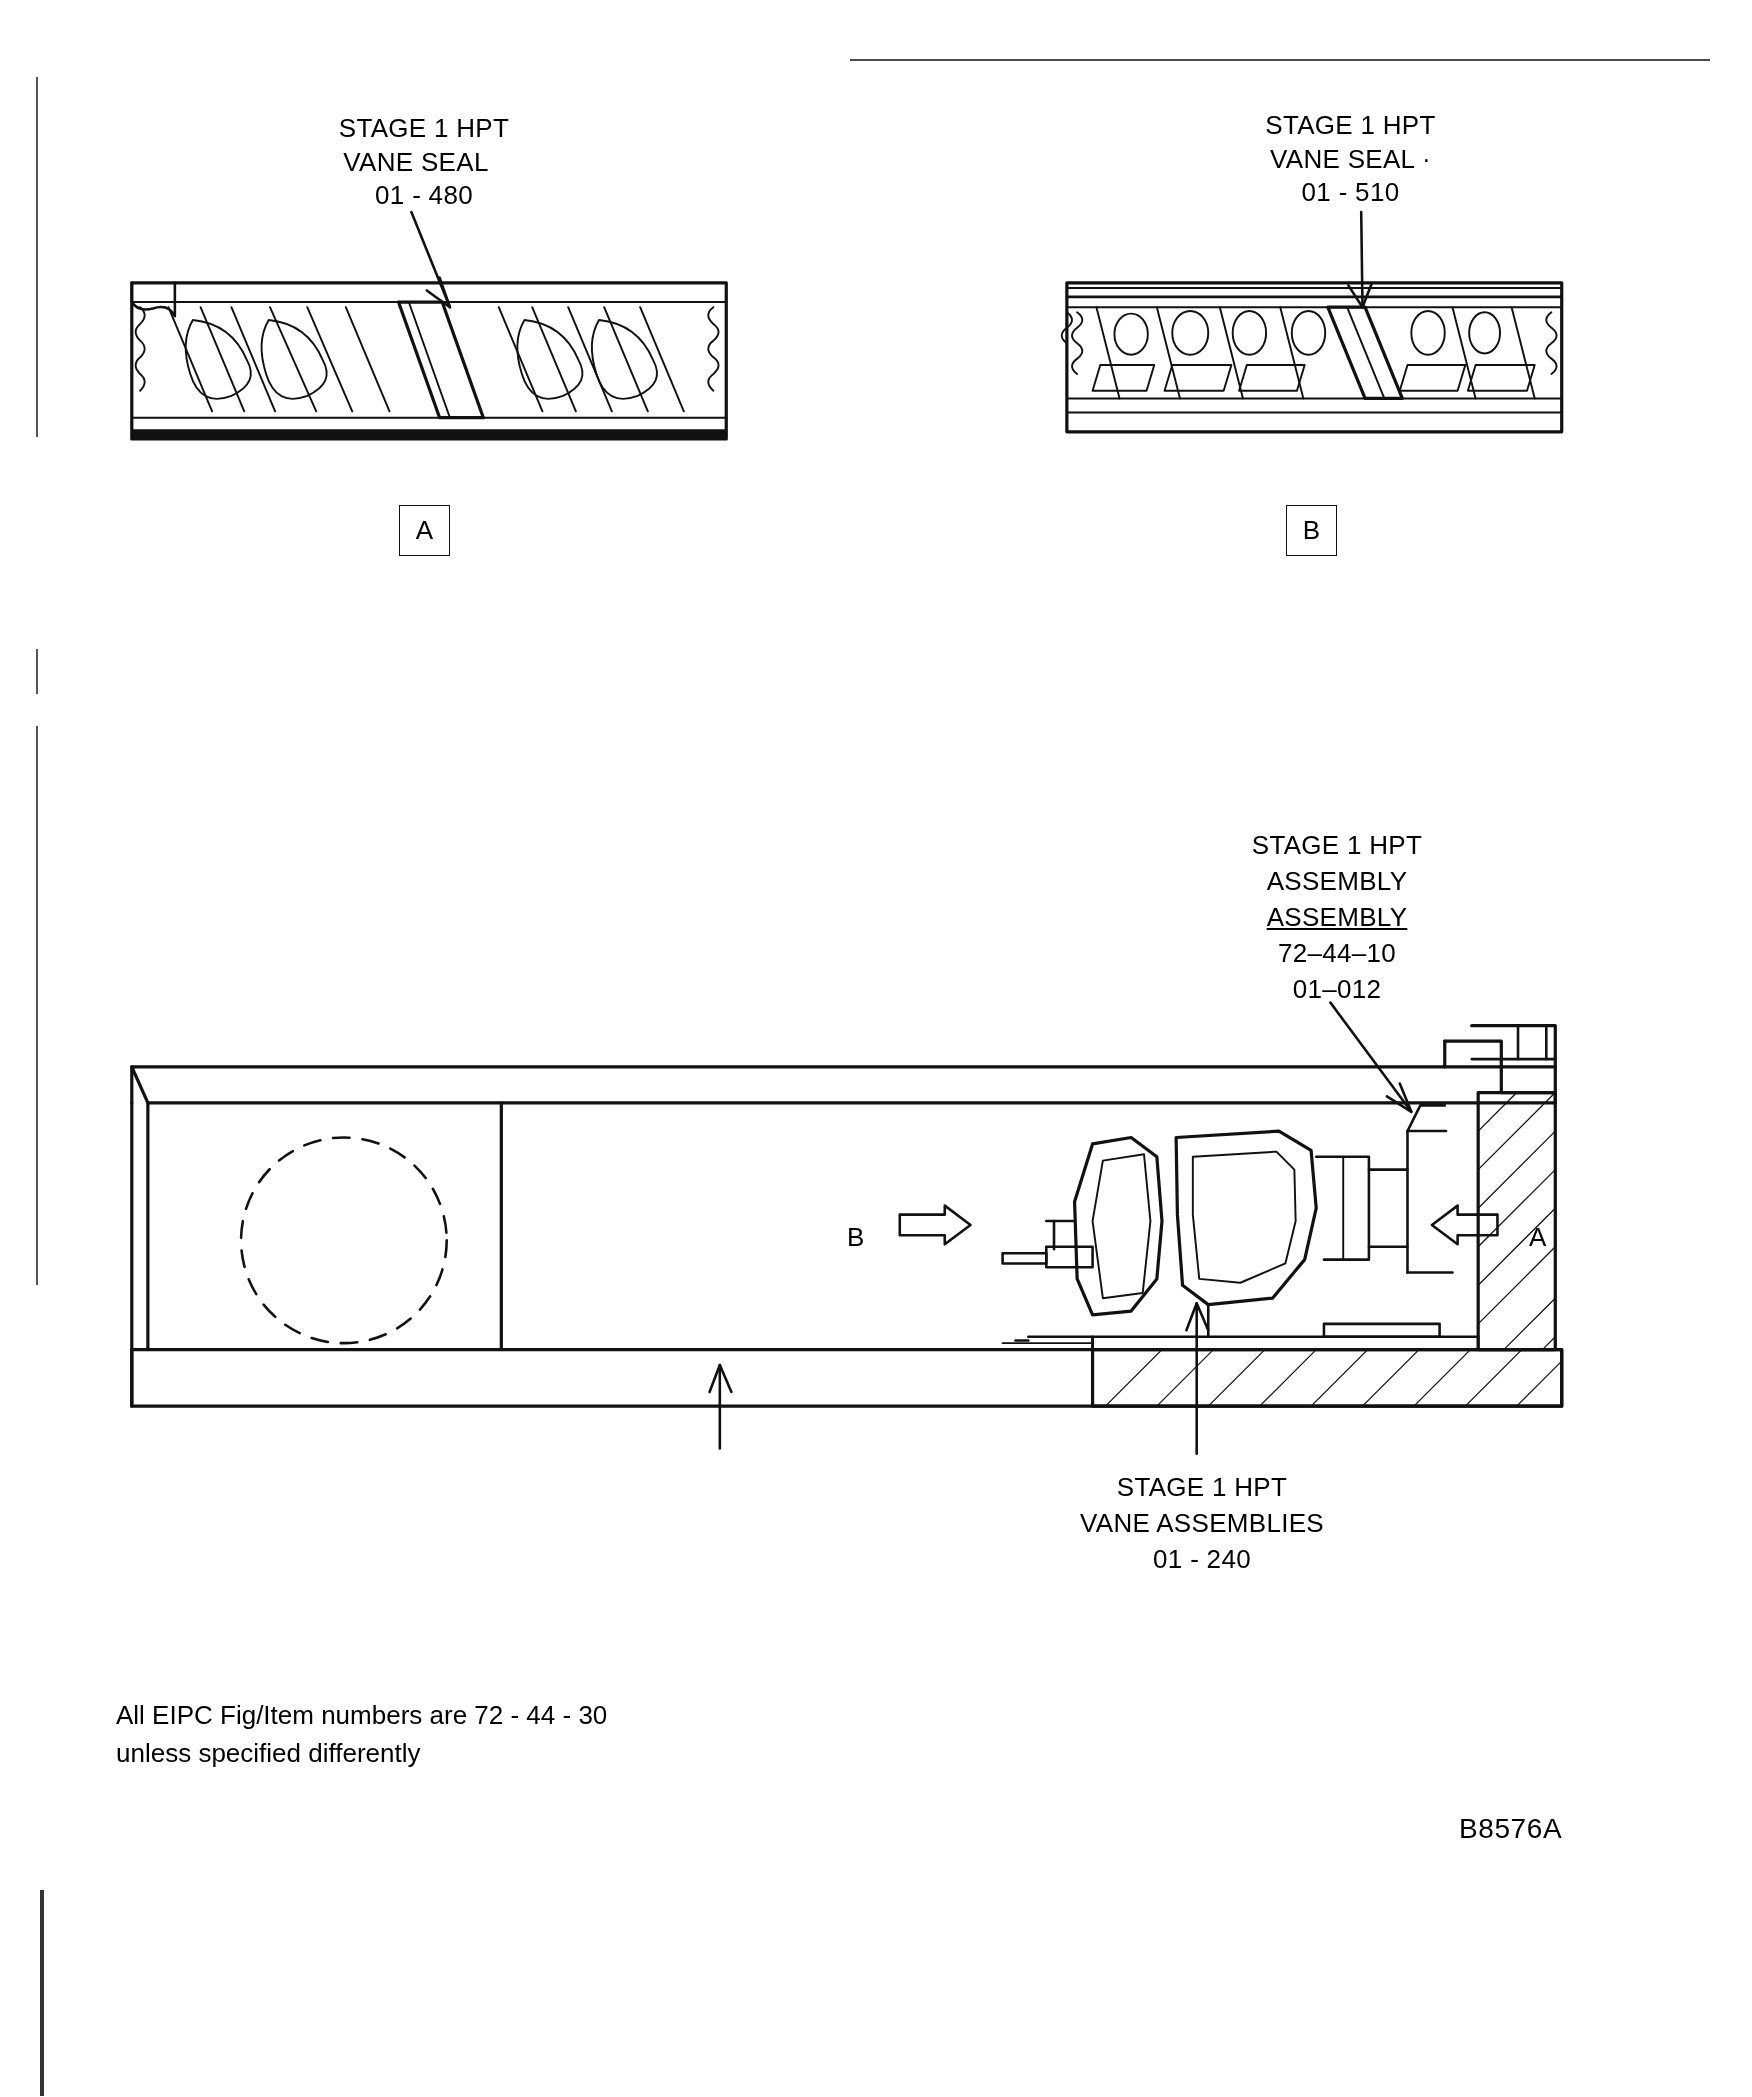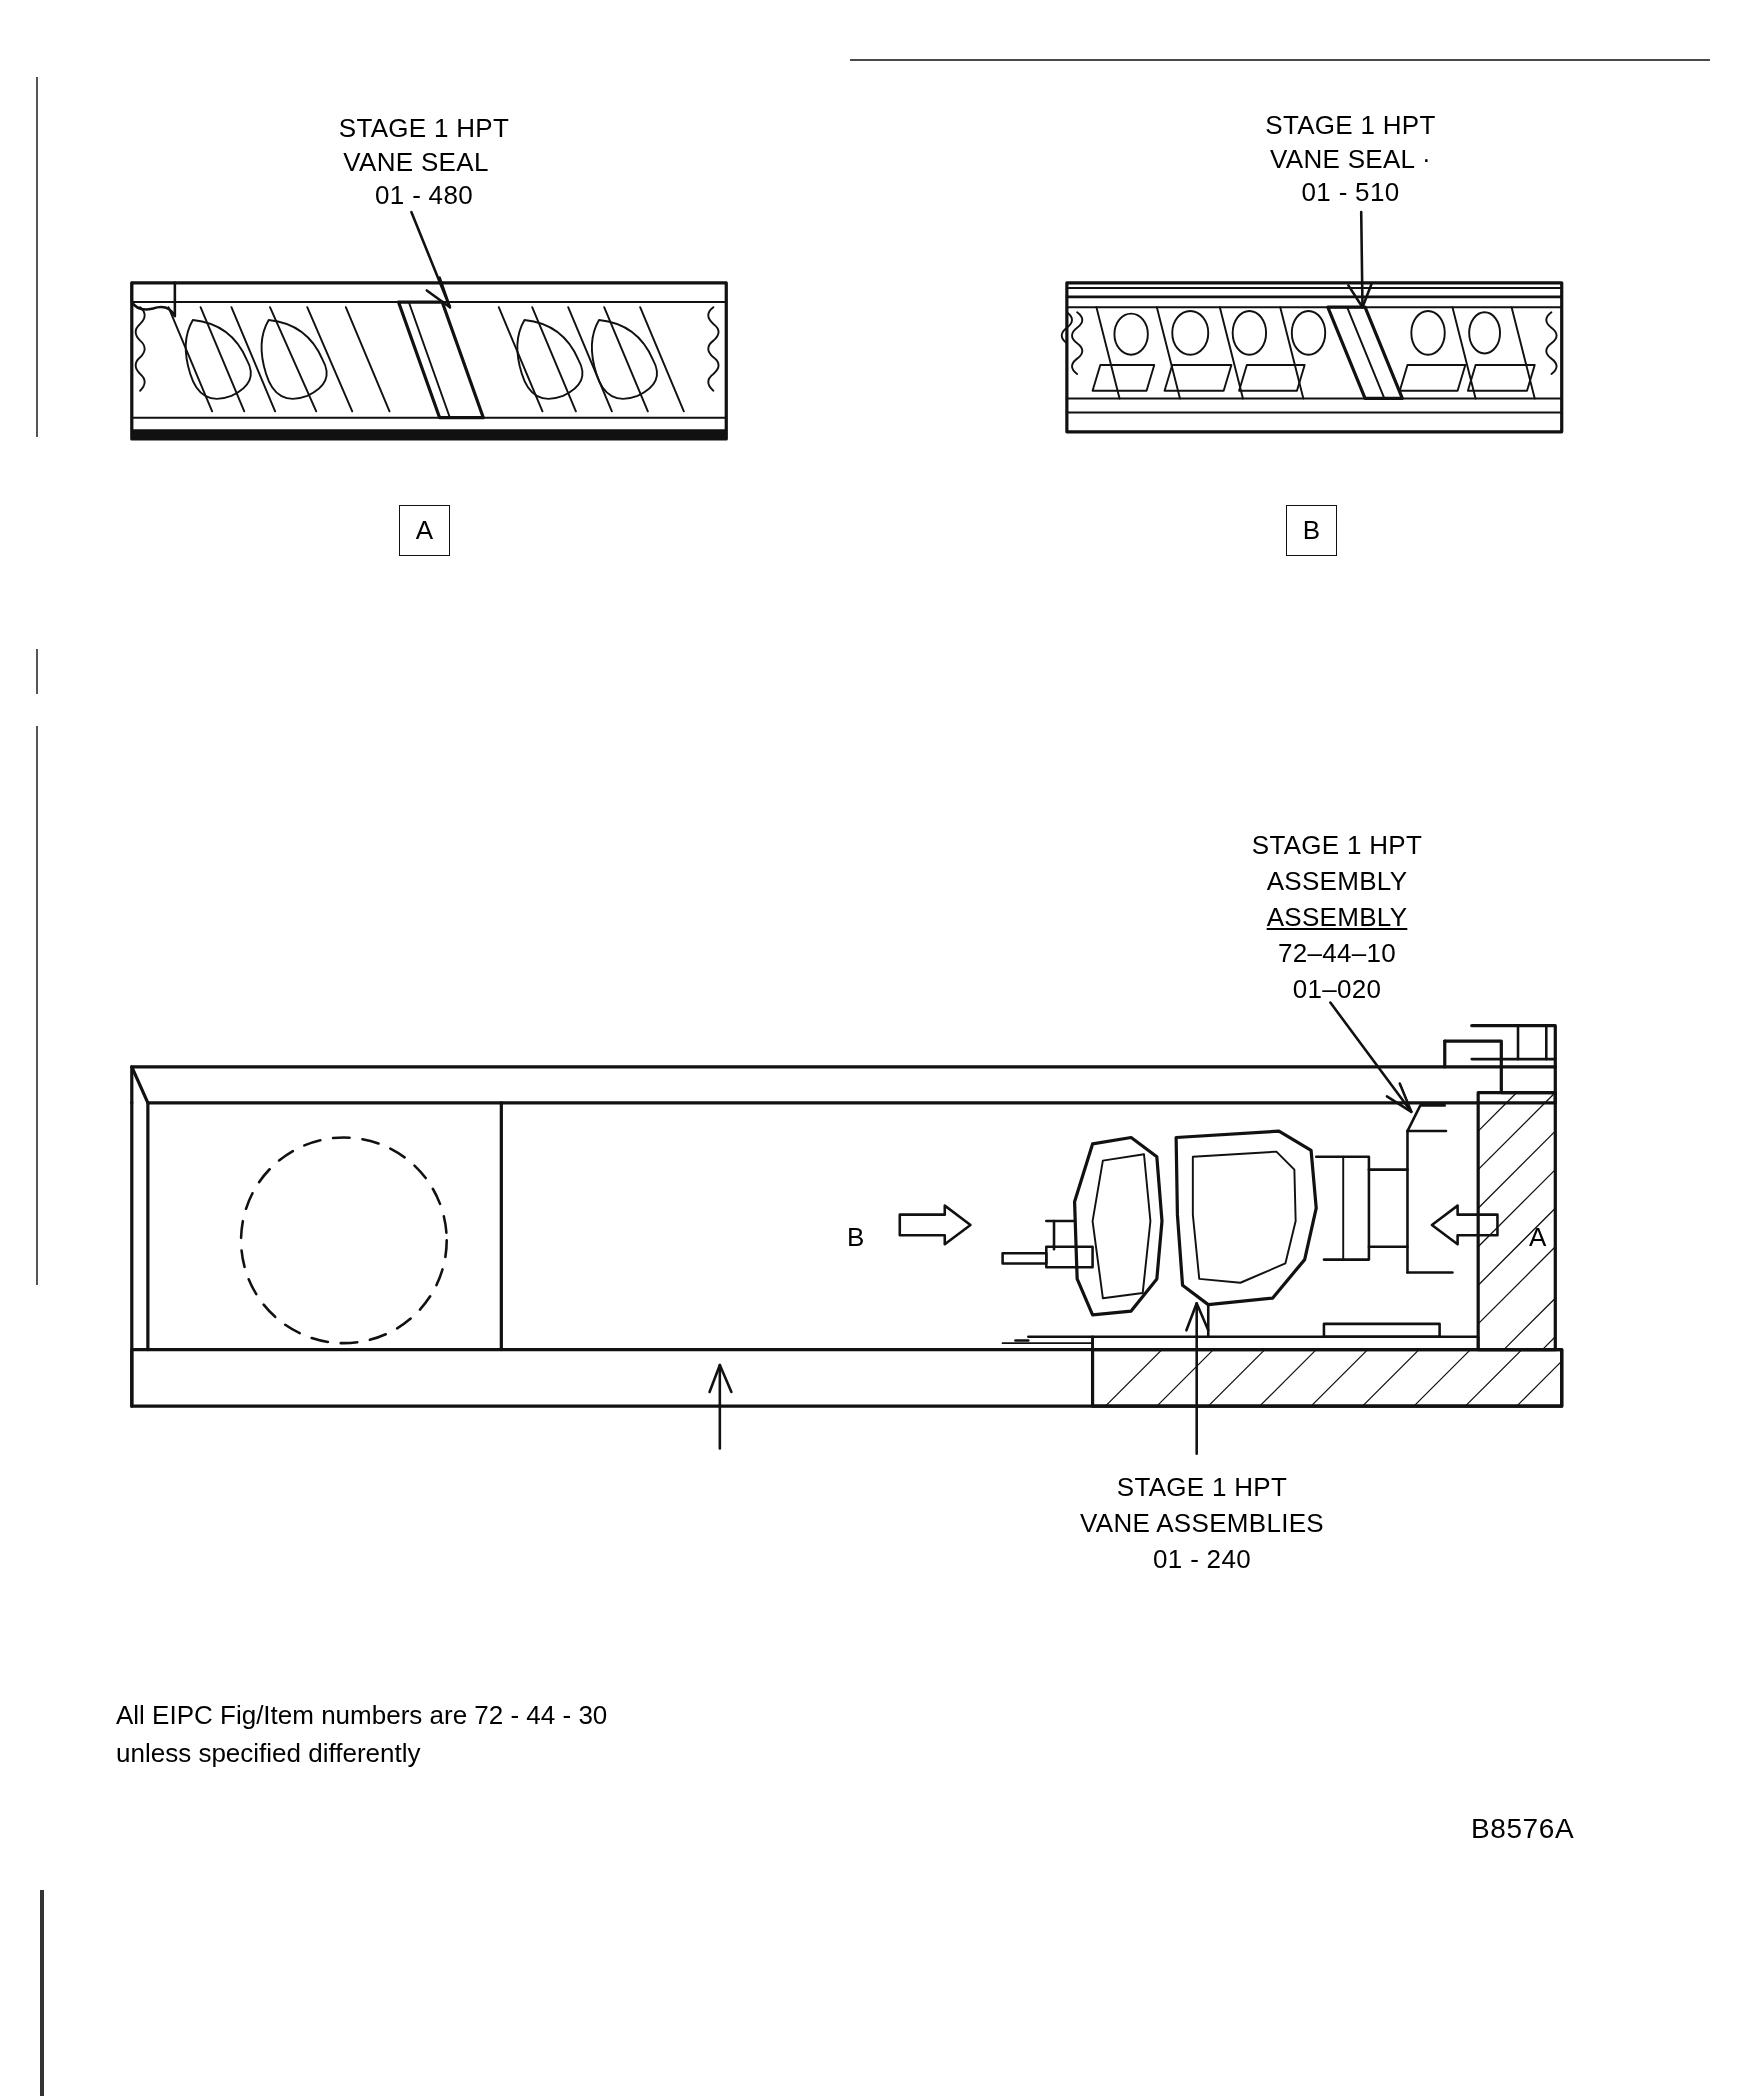--- a/index.html
+++ b/index.html
@@ -65,21 +65,20 @@
     left: 0; top: 0;
     width: 1752px;
     height: 2097px;
     pointer-events: none;
   }
 
   .code {
     position: absolute;
     font-size: 28px;
     letter-spacing: 0.6px;
-    margin-left: 12px;
   }
 
   .note {
     position: absolute;
     font-size: 26px;
     line-height: 1.45;
     white-space: pre-line;
   }
 </style>
 </head>
@@ -107,21 +106,21 @@
   <div class="lbl center" style="left:1151px; top:176px; width:399px;">01 - 510</div>
 
   <div class="viewbox" style="left:1286px; top:505px;">
     <span>B</span>
   </div>
 
   <div class="lbl center" style="left:1170px; top:829px; width:334px;">STAGE 1 HPT</div>
   <div class="lbl center" style="left:1170px; top:865px; width:334px;">ASSEMBLY</div>
   <div class="lbl center" style="left:1170px; top:901px; width:334px;text-decoration:underline;">ASSEMBLY</div>
   <div class="lbl center" style="left:1170px; top:937px; width:334px;">72‒44‒10</div>
-  <div class="lbl center" style="left:1170px; top:973px; width:334px;">01‒020</div>
+  <div class="lbl center" style="left:1170px; top:973px; width:334px;">01‒012</div>
 
 
   <div class="lbl center" style="left:1009px; top:1471px; width:386px;">STAGE 1 HPT</div>
   <div class="lbl center" style="left:1009px; top:1507px; width:386px;">VANE ASSEMBLIES</div>
   <div class="lbl center" style="left:1009px; top:1543px; width:386px;">01 - 240</div>
 
   <div class="lbl" style="left:847px; top:1221px;">B</div>
   <div class="lbl" style="left:1529px; top:1221px;">A</div>
 
   <div class="note" style="left:116px; top:1697px; width:771px;">All EIPC Fig/Item numbers are 72 - 44 - 30

